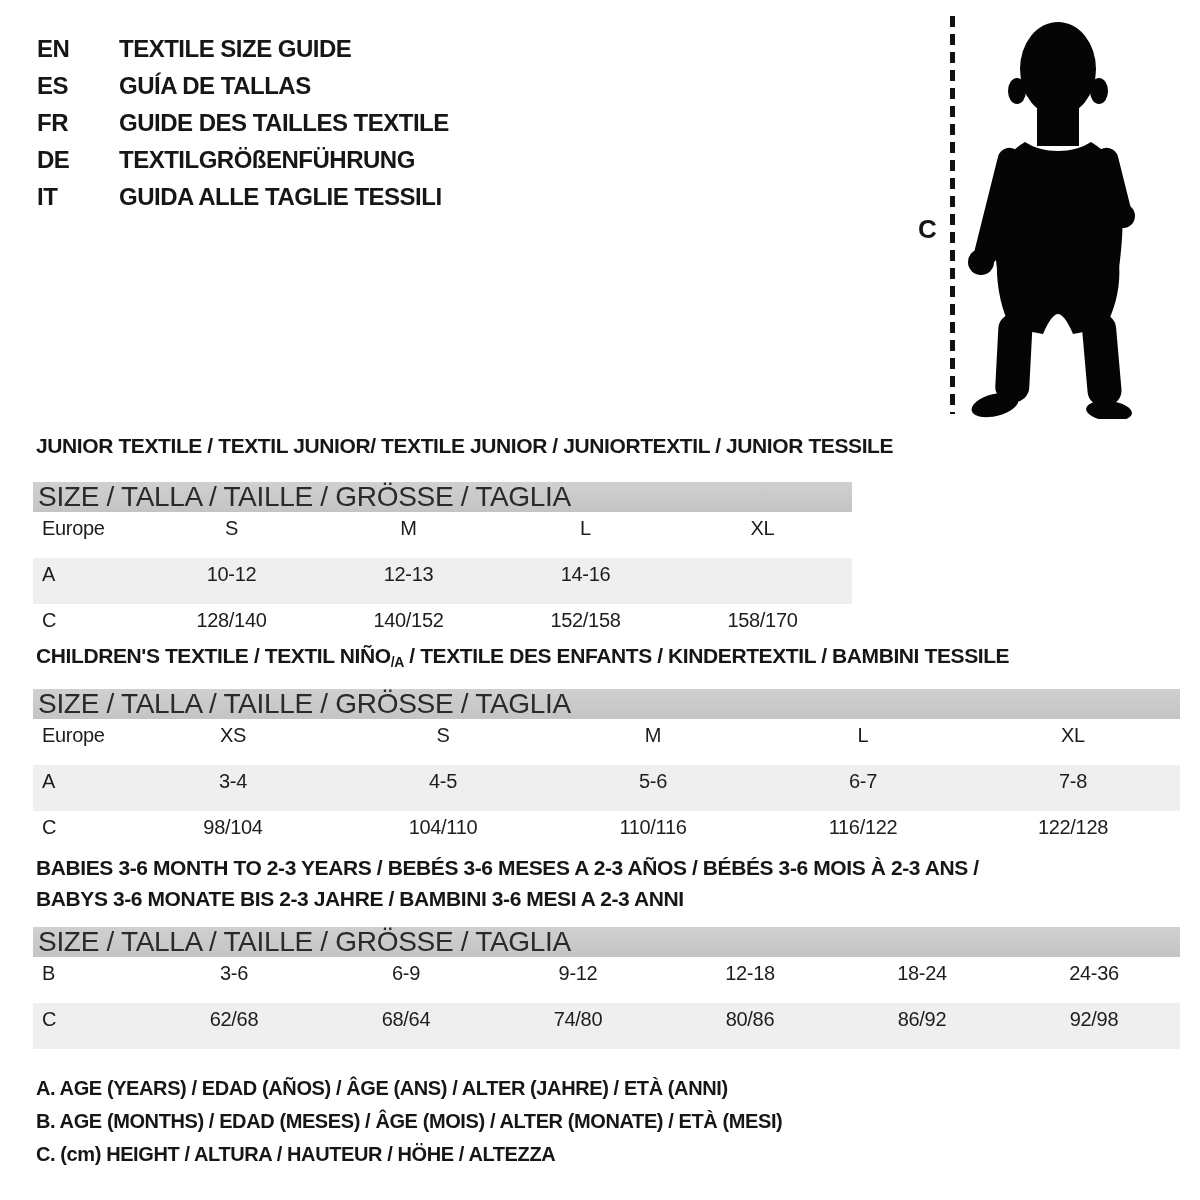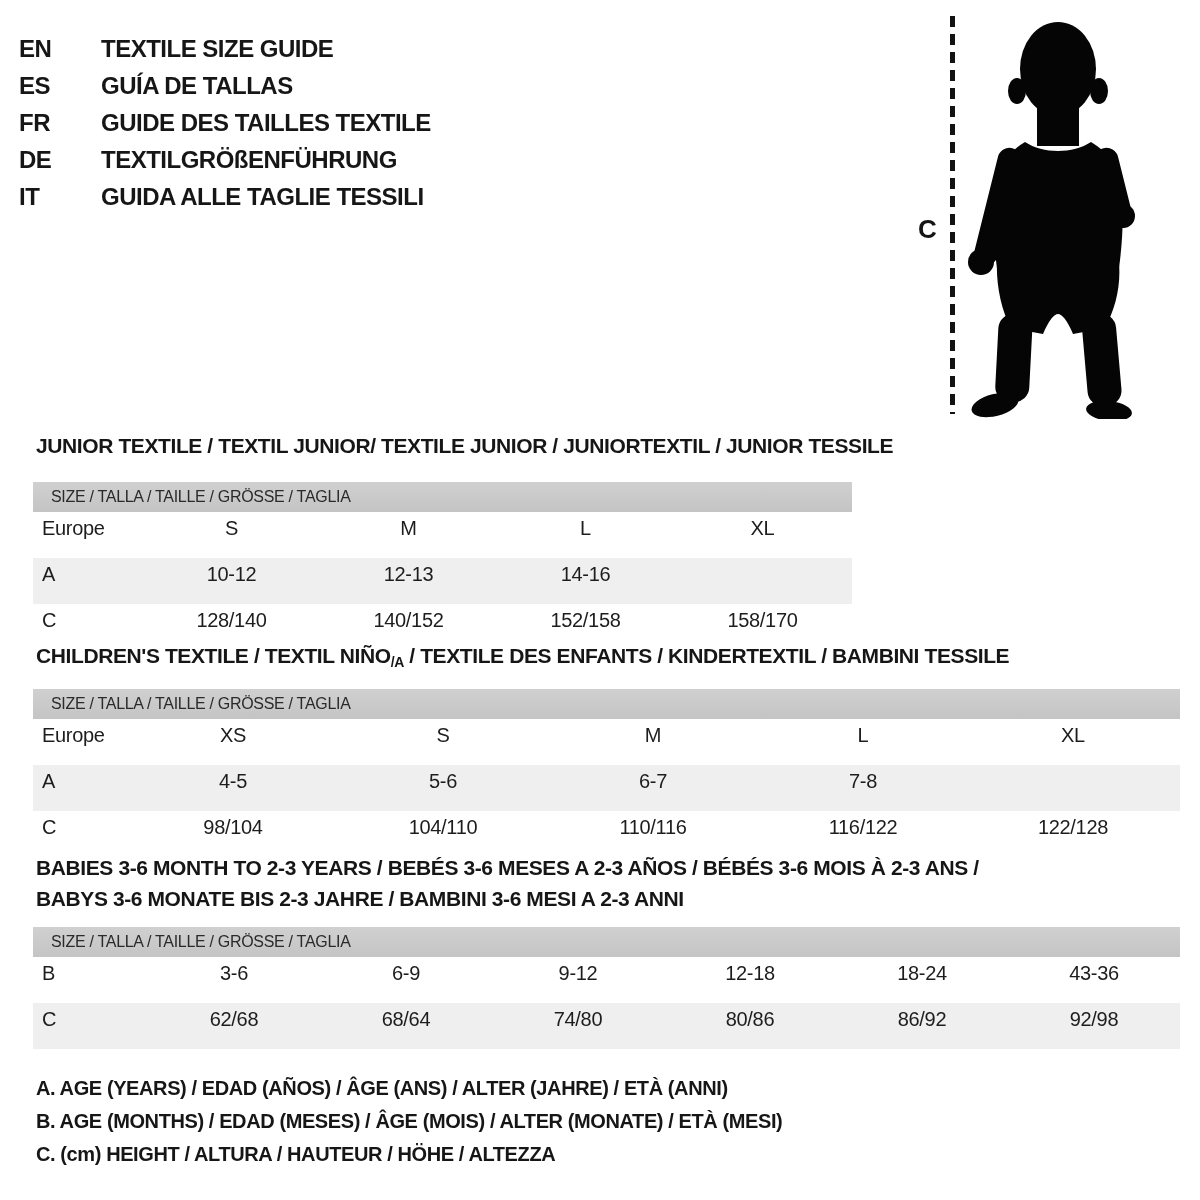--- a/index.html
+++ b/index.html
@@ -5,21 +5,21 @@
   html,body{margin:0;padding:0;}
   body{
     width:1200px;height:1200px;position:relative;background:#ffffff;
     font-family:"Liberation Sans","DejaVu Sans",sans-serif;
     color:#161616;overflow:hidden;
     -webkit-font-smoothing:antialiased;
   }
   .abs{position:absolute;}
 
   
-  .lang-block{left:19px;top:30px;}
+  .lang-block{left:37px;top:30px;}
   .lang-row{display:flex;height:37px;line-height:37px;}
   .lang-code{width:82px;font-weight:700;font-size:24px;letter-spacing:-0.5px;}
   .lang-label{font-weight:700;font-size:24px;letter-spacing:-0.5px;}
 
   
   .dash-line{
     left:950px;top:16px;width:5px;height:398px;
     background:repeating-linear-gradient(to bottom,#121212 0 11px,transparent 11px 18px);
   }
   .c-label{left:918px;top:214px;font-weight:700;font-size:26px;}
@@ -27,22 +27,22 @@
 
   
   .sec-title{font-weight:700;font-size:21px;letter-spacing:-0.4px;white-space:nowrap;}
   .sec-title .subscr{font-size:14px;vertical-align:-4px;font-weight:700;}
 
   
   .size-table{left:33px;}
   .t-bar{
     height:30px;line-height:30px;
     background:linear-gradient(180deg,#d0d0d0,#c4c4c4);
-    font-size:16px;letter-spacing:-0.3px;color:#2a2a2a;
-    padding-left:18px;box-sizing:border-box;
+    font-size:28px;letter-spacing:-0.3px;color:#2a2a2a;
+    padding-left:5px;box-sizing:border-box;
   }
   .t-row{display:flex;height:46px;line-height:33px;font-size:20px;letter-spacing:-0.3px;color:#1d1d1d;}
   .t-row.alt{background:#efefef;}
   .cell{text-align:center;}
   .cell-label{text-align:left;padding-left:9px;box-sizing:border-box;}
 
   .junior-table{width:819px;}
   .junior-table .cell-label{width:110px;}
   .junior-table .cell{width:177px;}
 
@@ -153,20 +153,21 @@
   <div class="t-row">
     <span class="cell-label">Europe</span>
     <span class="cell">XS</span>
     <span class="cell">S</span>
     <span class="cell">M</span>
     <span class="cell">L</span>
     <span class="cell">XL</span>
   </div>
   <div class="t-row alt">
     <span class="cell-label">A</span>
+    <span class="cell">3-4</span>
     <span class="cell">4-5</span>
     <span class="cell">5-6</span>
     <span class="cell">6-7</span>
     <span class="cell">7-8</span>
   </div>
   <div class="t-row">
     <span class="cell-label">C</span>
     <span class="cell">98/104</span>
     <span class="cell">104/110</span>
     <span class="cell">110/116</span>
@@ -181,21 +182,21 @@
 </div>
 <div class="abs size-table babies-table" style="top:927px;">
   <div class="t-bar">SIZE / TALLA / TAILLE / GRÖSSE / TAGLIA</div>
   <div class="t-row">
     <span class="cell-label">B</span>
     <span class="cell">3-6</span>
     <span class="cell">6-9</span>
     <span class="cell">9-12</span>
     <span class="cell">12-18</span>
     <span class="cell">18-24</span>
-    <span class="cell">43-36</span>
+    <span class="cell">24-36</span>
   </div>
   <div class="t-row alt">
     <span class="cell-label">C</span>
     <span class="cell">62/68</span>
     <span class="cell">68/64</span>
     <span class="cell">74/80</span>
     <span class="cell">80/86</span>
     <span class="cell">86/92</span>
     <span class="cell">92/98</span>
   </div>

